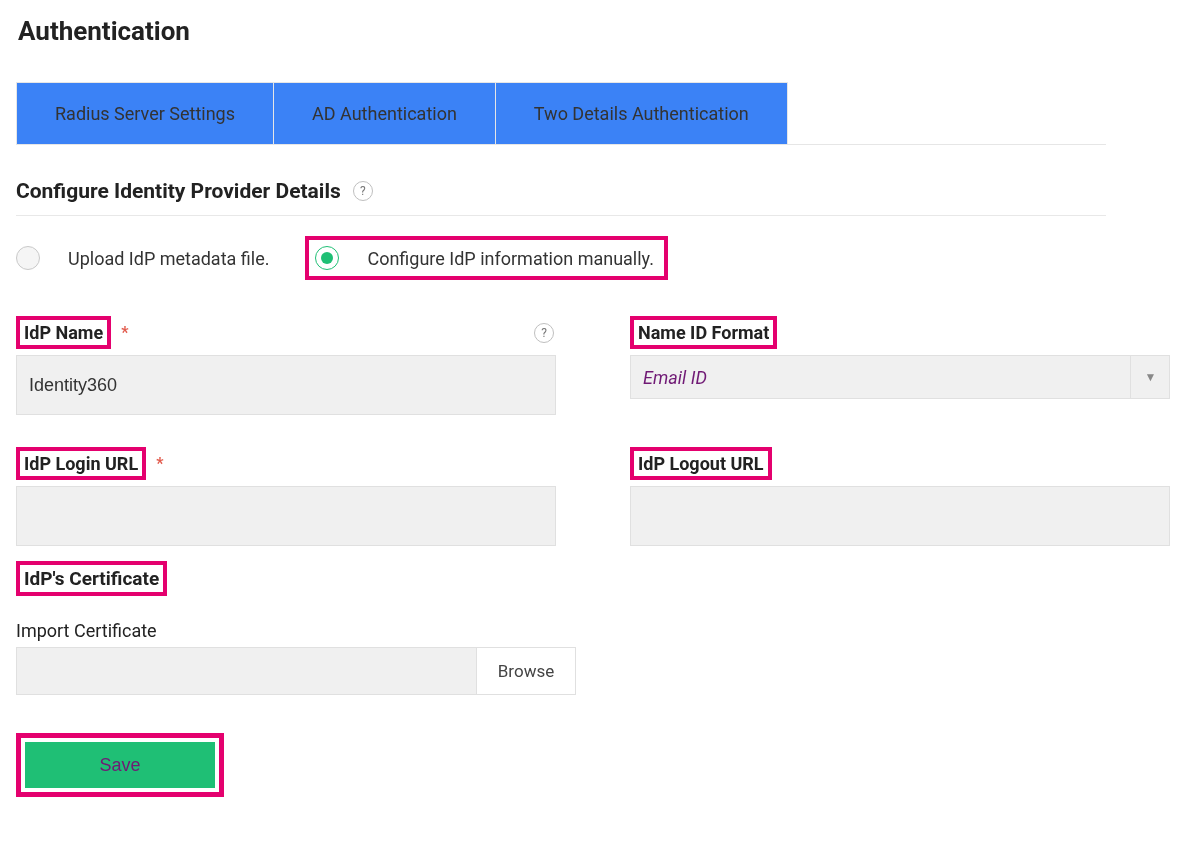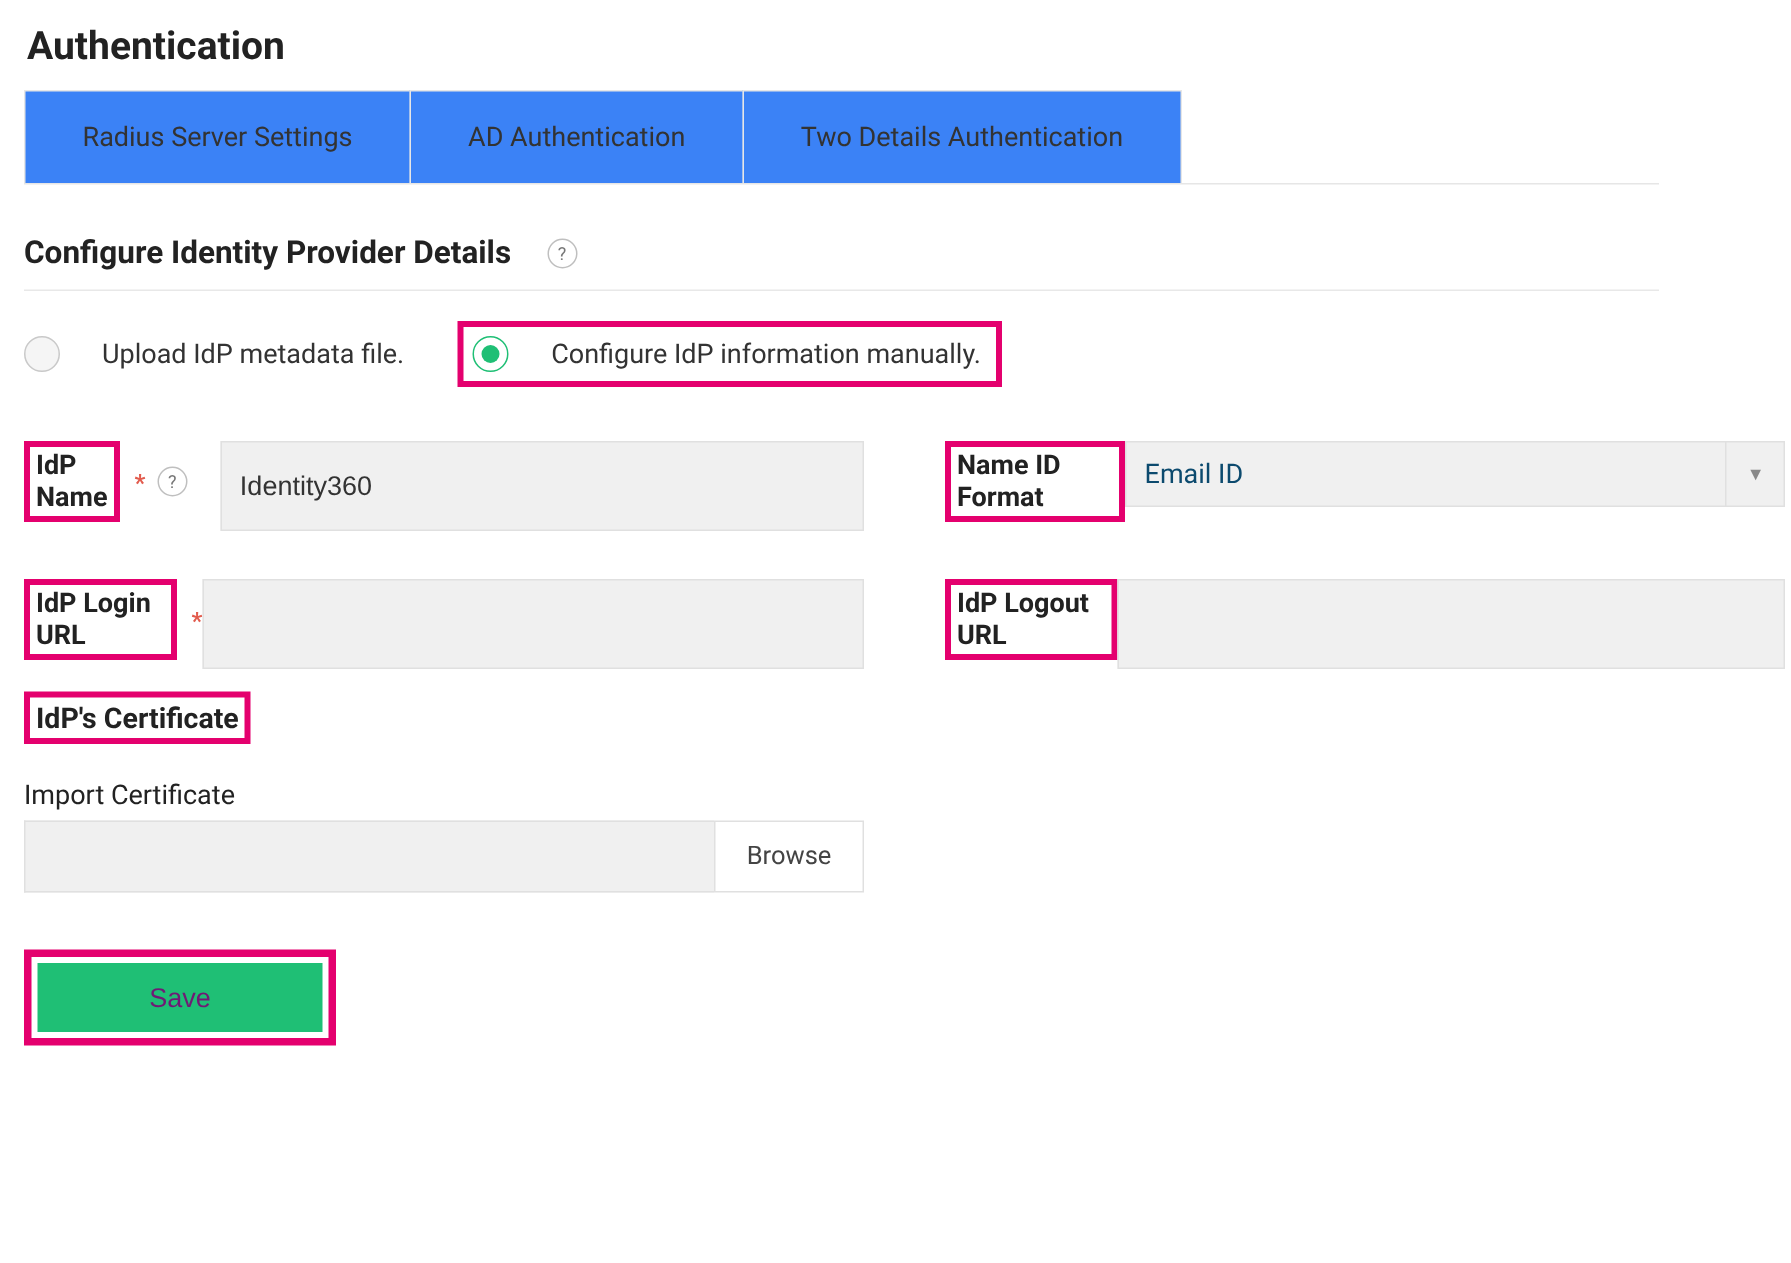--- a/index.html
+++ b/index.html
@@ -7,21 +7,21 @@
       font-family: "Segoe UI", -apple-system, Roboto, "Helvetica Neue", Arial, sans-serif;
       color: #222;
       padding: 16px;
       width: 1194px;
       background: #fff;
     }
     .page-title {
       font-size: 26px;
       font-weight: 700;
       color: #222;
-      margin-bottom: 14px;
+      margin-bottom: 36px;
       padding-left: 2px;
     }
     .tabs {
       display: flex;
       border-bottom: 1px solid #e6e6e6;
       width: 1090px;
     }
     .tab {
       padding: 20px 38px;
       background: #3b82f6;
@@ -36,21 +36,21 @@
     .tab.active {
       background: #fff;
       border-top: 3px solid #1fbf75;
       font-weight: 500;
       position: relative;
       z-index: 2;
     }
     .section-title-row {
       display: flex;
       align-items: center;
-      gap: 24px;
+      gap: 12px;
       margin-top: 34px;
       padding-bottom: 12px;
       border-bottom: 1px solid #e8e8e8;
       width: 1090px;
     }
     .section-title {
       font-size: 21px;
       font-weight: 700;
       color: #222;
     }
@@ -109,21 +109,21 @@
       display: inline-flex;
       margin-left: 14px;
     }
     .form-grid {
       display: grid;
       grid-template-columns: 560px 560px;
       column-gap: 54px;
       row-gap: 32px;
       margin-top: 36px;
     }
-    .form-field { display: flex; flex-direction: row; }
+    .form-field { display: flex; flex-direction: column; }
     .field-label-row {
       display: flex;
       align-items: center;
       gap: 8px;
       margin-bottom: 6px;
     }
     .field-label-hl {
       border: 4px solid #e4006e;
       padding: 2px 4px;
       display: inline-block;
@@ -147,24 +147,25 @@
       position: relative;
       width: 540px;
     }
     .select-input {
       width: 100%;
       height: 44px;
       background: #f0f0f0;
       border: 1px solid #e0e0e0;
       padding: 0 12px;
       font-size: 18px;
-      color: #0c4a6e;
-      display: flex;
-      align-items: center;
-      cursor: pointer;
+      color: #701a75;
+      display: flex;
+      align-items: center;
+      cursor: pointer;
+      font-style: italic;
     }
     .select-caret {
       position: absolute;
       right: 0;
       top: 0;
       width: 40px;
       height: 44px;
       border-left: 1px solid #e0e0e0;
       display: flex;
       align-items: center;

